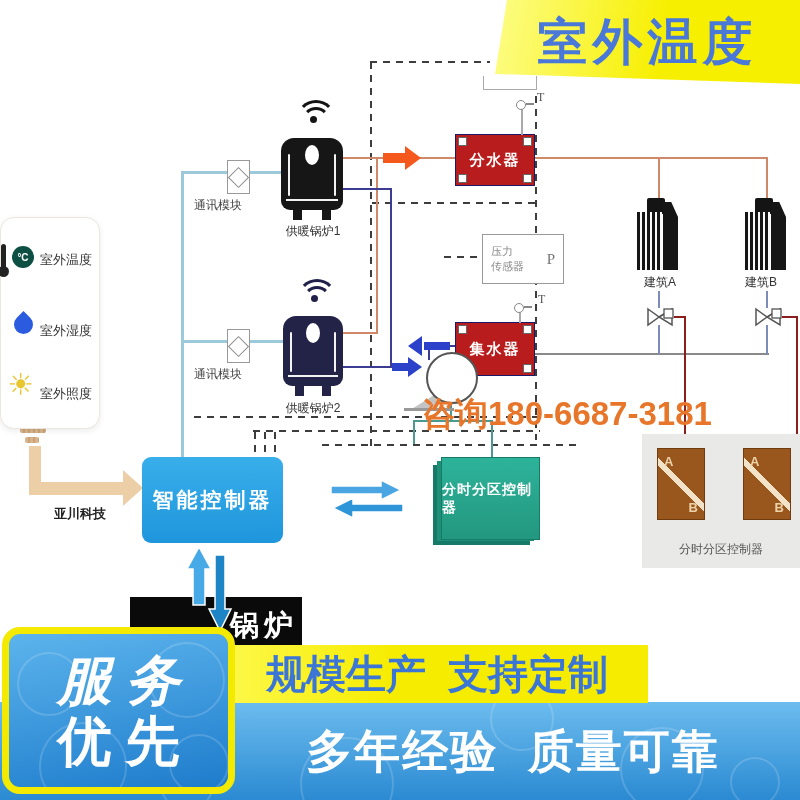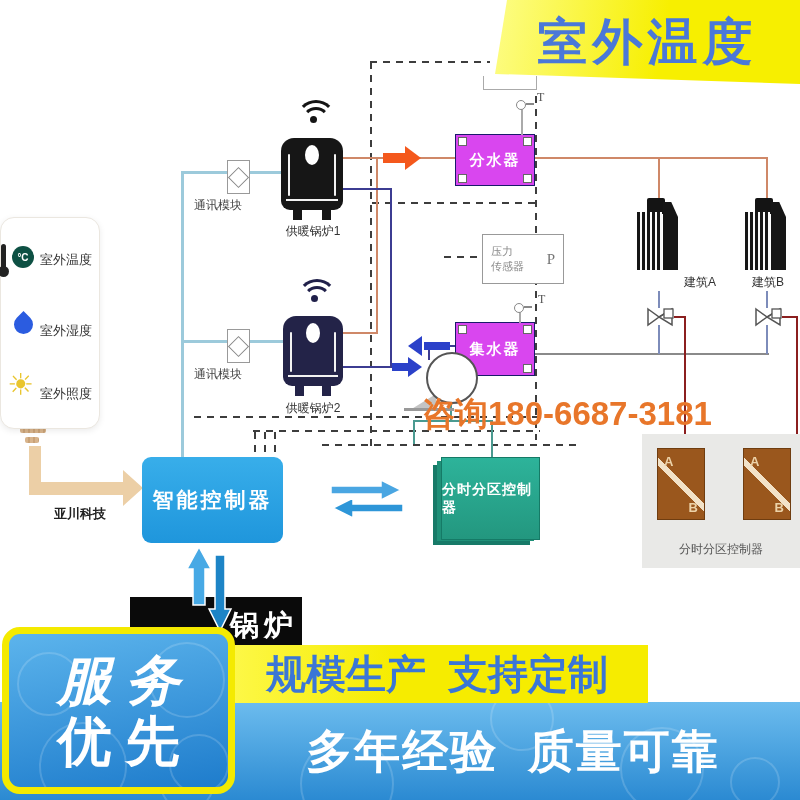--- a/index.html
+++ b/index.html
@@ -9,21 +9,21 @@
   .dh{position:absolute;height:2px;background:repeating-linear-gradient(90deg,#3d3d3d 0 7px,transparent 7px 13px);}
   .dv{position:absolute;width:2px;background:repeating-linear-gradient(180deg,#3d3d3d 0 7px,transparent 7px 13px);}
   .cy{background:#9ccadb;}
   .sal{background:#cf8868;}
   .nav{background:#3c3c92;}
   .teal-l{background:#4a9a90;}
   .gray-l{background:#8a8a8a;}
   .bgray{background:#7d8cba;}
   .red-l{background:#8b1f1f;}
   .lbl{color:#333;font-size:12px;white-space:nowrap;}
-  .hydro{background:#d946ef;border:1px solid #1a1a6a;color:#fff;display:flex;align-items:center;justify-content:center;
+  .hydro{background:#b91c1c;border:1px solid #1a1a6a;color:#fff;display:flex;align-items:center;justify-content:center;
          font-weight:bold;font-size:15px;letter-spacing:2px;}
   .csq{position:absolute;width:7px;height:7px;background:#fff;border:1px solid #666;}
   .wifi i{position:absolute;left:50%;border:3px solid transparent;border-top-color:currentColor;border-radius:50%;}
   .boiler{border-radius:13px 13px 9px 9px;}
   .bl-line{position:absolute;width:2px;background:#f2f2f2;border-radius:2px;}
   .swirl{position:absolute;border:2px solid rgba(255,255,255,.16);border-radius:50%;}
   .ridge{background:repeating-linear-gradient(90deg,#d8b48c 0 3px,#c9a277 3px 5px);border-radius:2px;}
   .zonebox{background:#9a571d;border:1px solid #6f3d10;
     background-image:linear-gradient(45deg,transparent 46%,#f2e2c8 46%,#f2e2c8 53%,transparent 53%);}
   .zletter{position:absolute;color:#ecd2a8;font-size:13px;font-weight:bold;}
@@ -174,27 +174,27 @@
 
   <div class="a" style="left:410px;top:394px;width:0;height:0;border-left:26px solid transparent;border-bottom:16px solid #c4c4c4;"></div>
   <div class="a" style="left:404px;top:408px;width:50px;height:3px;background:#999;"></div>
   <div class="a" style="left:426px;top:352px;width:52px;height:52px;background:#fff;border:2px solid #555;border-radius:50%;box-sizing:border-box;z-index:2;"></div>
 
   <div class="a" style="left:637px;top:198px;width:46px;height:72px;">
     <span style="position:absolute;left:10px;top:0;width:18px;height:16px;background:#141414;border-radius:2px;display:block;"></span>
     <span style="position:absolute;left:0;top:14px;width:25px;height:58px;background:repeating-linear-gradient(90deg,#161616 0 3px,#fafafa 3px 5px);display:block;"></span>
     <span style="position:absolute;left:26px;top:4px;width:15px;height:68px;background:#161616;clip-path:polygon(0 0,55% 0,100% 22%,100% 100%,0 100%);display:block;"></span>
   </div>
-  <div class="a lbl" style="left:670px;top:274px;width:46px;text-align:right;">建筑A</div>
+  <div class="a lbl" style="left:637px;top:274px;width:46px;text-align:center;">建筑A</div>
   <div class="a" style="left:745px;top:198px;width:46px;height:72px;">
     <span style="position:absolute;left:10px;top:0;width:18px;height:16px;background:#141414;border-radius:2px;display:block;"></span>
     <span style="position:absolute;left:0;top:14px;width:25px;height:58px;background:repeating-linear-gradient(90deg,#161616 0 3px,#fafafa 3px 5px);display:block;"></span>
     <span style="position:absolute;left:26px;top:4px;width:15px;height:68px;background:#161616;clip-path:polygon(0 0,55% 0,100% 22%,100% 100%,0 100%);display:block;"></span>
   </div>
-  <div class="a lbl" style="left:745px;top:274px;width:46px;text-align:center;">建筑B</div>
+  <div class="a lbl" style="left:745px;top:274px;width:46px;">建筑B</div>
 
   <div class="a bgray" style="left:658px;top:291px;width:2px;height:17px;"></div>
   <div class="a bgray" style="left:658px;top:325px;width:2px;height:29px;"></div>
   <div class="a bgray" style="left:766px;top:291px;width:2px;height:17px;"></div>
   <div class="a bgray" style="left:766px;top:325px;width:2px;height:29px;"></div>
   <svg class="a" style="left:646px;top:306px;" width="28" height="22" viewBox="0 0 28 22">
     <path d="M2 3 L13 11 L2 19 Z" fill="#fff" stroke="#555" stroke-width="1.5"></path>
     <path d="M26 3 L13 11 L26 19 Z" fill="#fff" stroke="#555" stroke-width="1.5"></path>
     <line x1="13" y1="11" x2="20" y2="7" stroke="#555" stroke-width="1.2"></line>
     <rect x="18" y="3" width="9" height="9" fill="#fff" stroke="#555" stroke-width="1.3"></rect>

